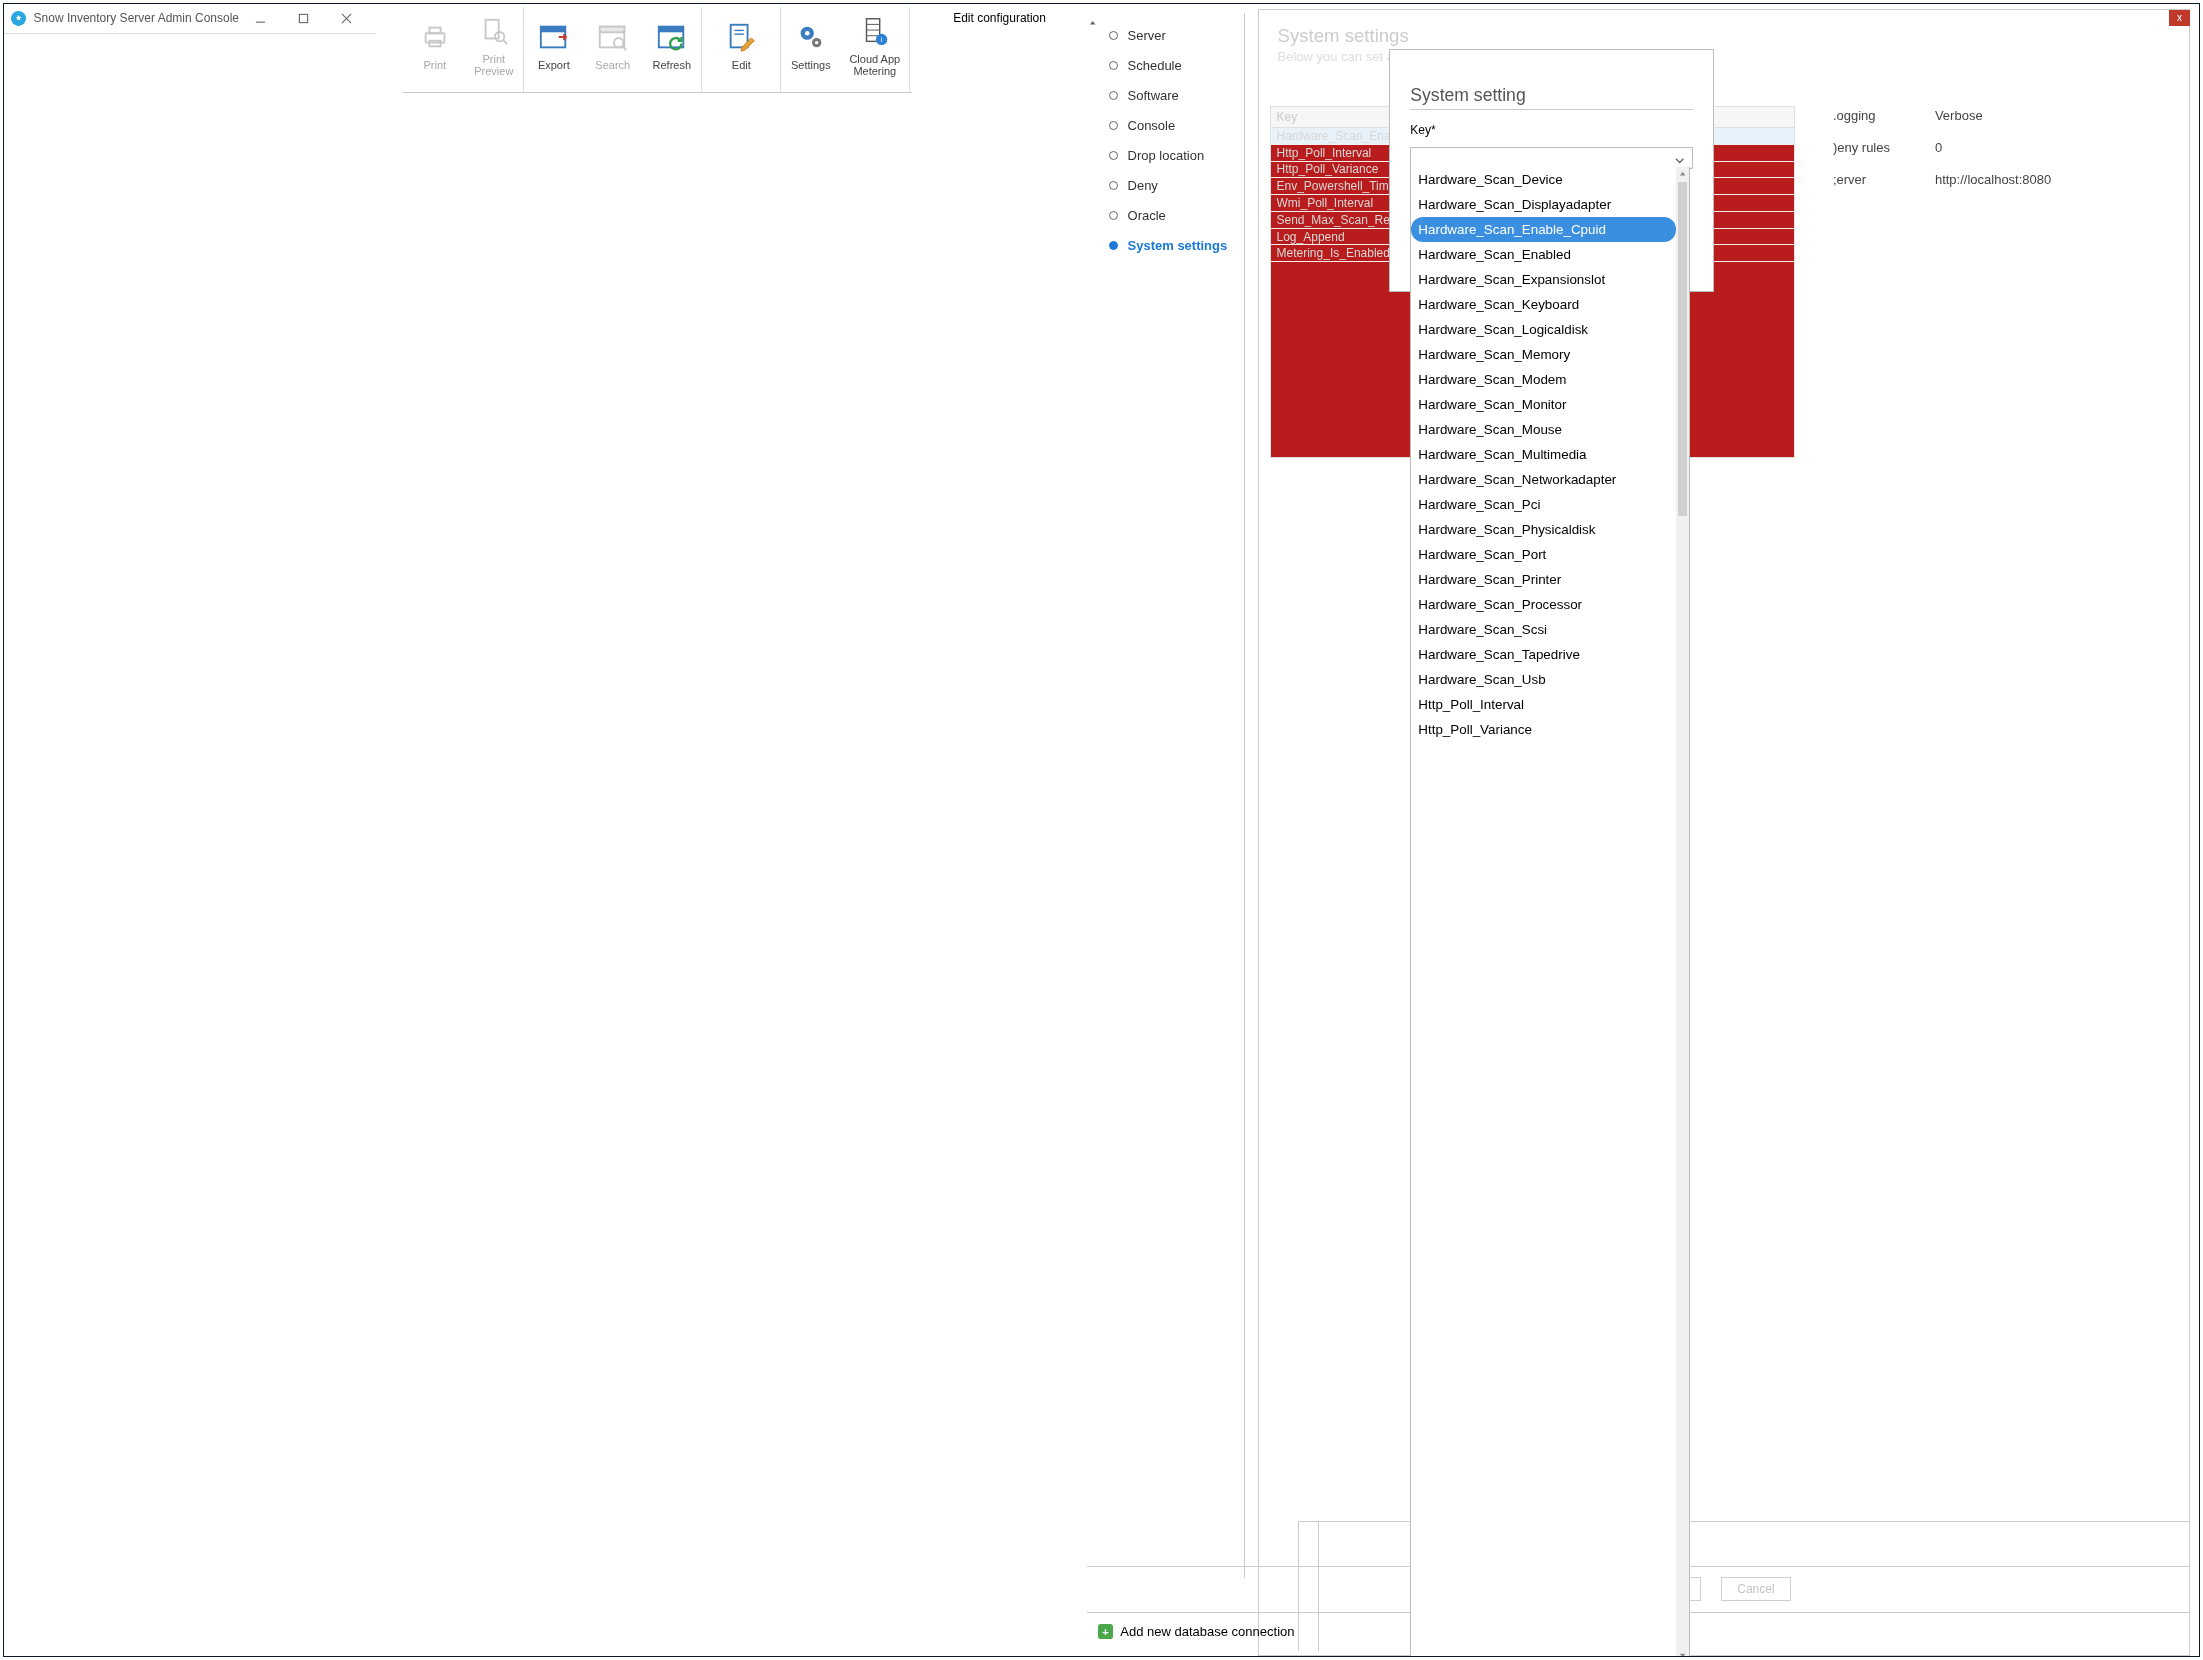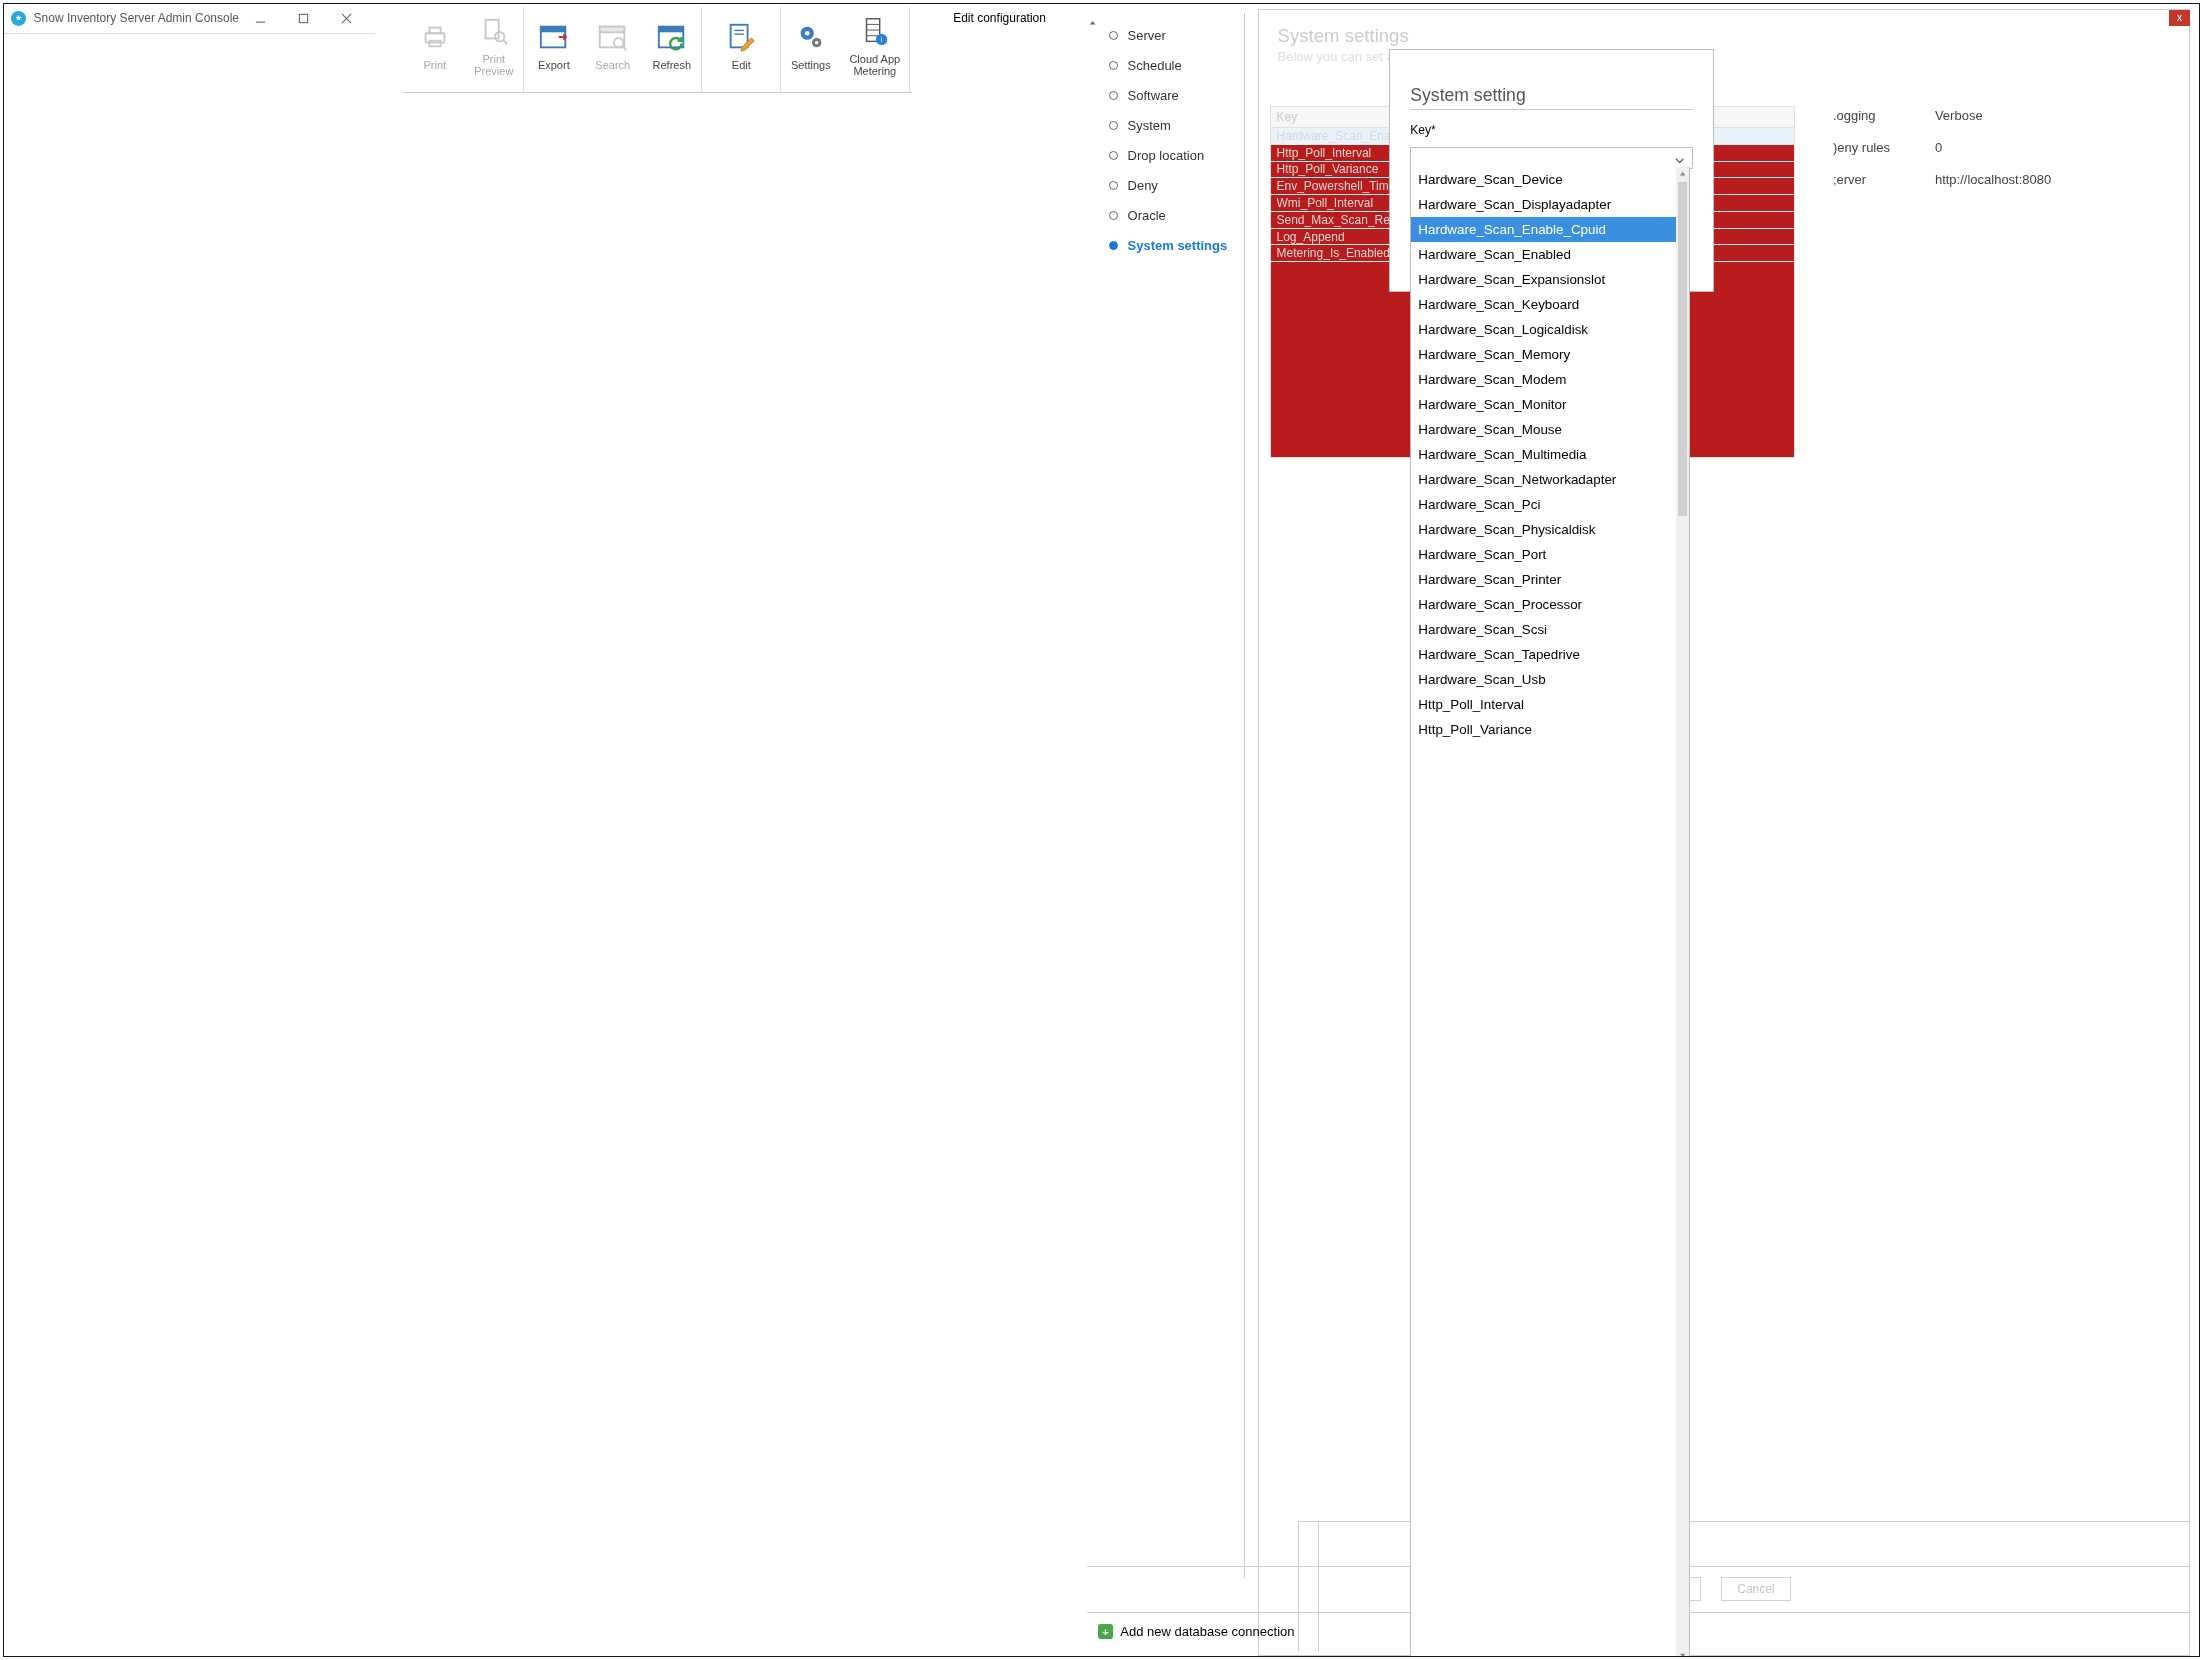--- a/index.html
+++ b/index.html
@@ -130,21 +130,21 @@
 .dialog-combo .chev svg { width: 9.3px; height: 9.3px; stroke: #666; fill: #666; }
 
 
 .dropdown {
   position: absolute; left: 336px; top: 163px; width: 280px; bottom: -7.4px;
   background: #fff; border: 0.9px solid #bdbdbd; border-top: none;
   overflow: hidden;
 }
 .dropdown-inner { position: absolute; inset: 0 13px 0 0; overflow: hidden; }
 .dd-item { padding: 2.8px 7.4px; font-size: 13.4px; color: #000000; height: 25px; display: flex; align-items: center; }
-.dd-item.sel { background: #3a8fe0; color: #fff; }
+.dd-item.sel { background: #3a8fe0; color: #fff; border-radius: 12px; }
 .dd-scroll {
   position: absolute; right: 0; top: 0; bottom: 0; width: 13px; background: #f0f0f0;
 }
 .dd-scroll .arrow { position: absolute; left: 0; width: 13px; height: 13px; display:flex; align-items:center; justify-content:center; }
 .dd-scroll .arrow.up { top: 0; }
 .dd-scroll .arrow.down { bottom: 0; }
 .dd-scroll .thumb { position: absolute; left: 1.9px; right: 1.9px; top: 15px; height: 334px; background: #cfcfcf; }
 </style>
 </head>
 <body>
@@ -297,21 +297,21 @@
           <div class="sidenav-item">
             <span class="bullet"></span>
             <span>Schedule</span>
           </div>
           <div class="sidenav-item">
             <span class="bullet"></span>
             <span>Software</span>
           </div>
           <div class="sidenav-item">
             <span class="bullet"></span>
-            <span>System</span>
+            <span>Console</span>
           </div>
           <div class="sidenav-item">
             <span class="bullet"></span>
             <span>Drop location</span>
           </div>
           <div class="sidenav-item">
             <span class="bullet"></span>
             <span>Deny</span>
           </div>
           <div class="sidenav-item">

